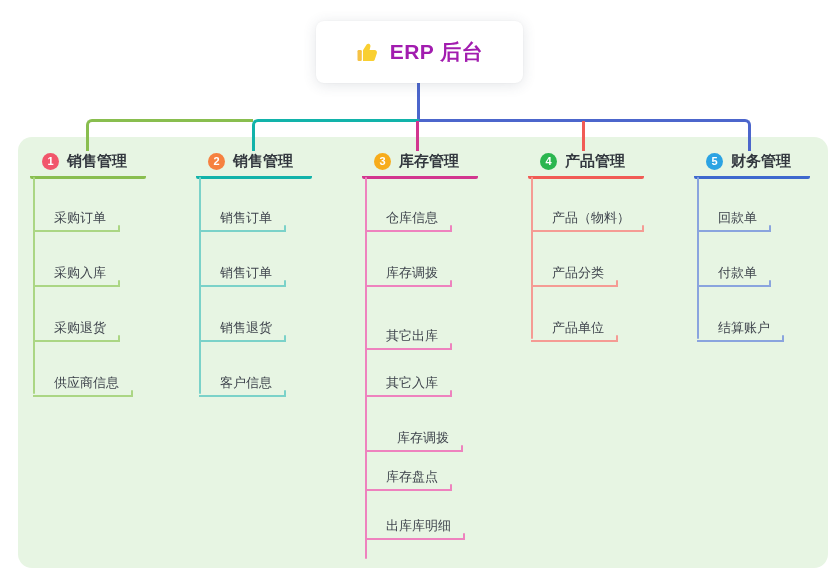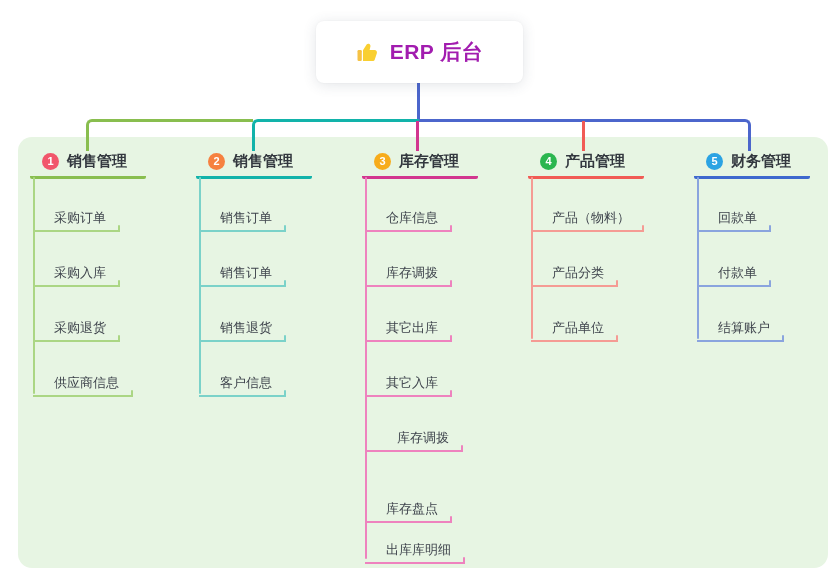--- a/index.html
+++ b/index.html
@@ -131,37 +131,37 @@
     <div class="vline" style="background: rgb(238, 130, 190); height: 382px;"></div>
     <div class="children">
           <div class="child" style="top: 52px; border-bottom-color: rgb(238, 130, 190);">
             <span>仓库信息</span>
             <i class="tick" style="background: rgb(238, 130, 190);"></i>
           </div>
           <div class="child" style="top: 107px; border-bottom-color: rgb(238, 130, 190);">
             <span>库存调拨</span>
             <i class="tick" style="background: rgb(238, 130, 190);"></i>
           </div>
-          <div class="child" style="top: 162px; border-bottom-color: rgb(238, 130, 190);">
+          <div class="child" style="top: 170px; border-bottom-color: rgb(238, 130, 190);">
             <span>其它出库</span>
             <i class="tick" style="background: rgb(238, 130, 190);"></i>
           </div>
           <div class="child" style="top: 217px; border-bottom-color: rgb(238, 130, 190); justify-content: flex-end;">
             <span>其它入库</span>
             <i class="tick" style="background: rgb(238, 130, 190);"></i>
           </div>
           <div class="child" style="top: 272px; border-bottom-color: rgb(238, 130, 190); padding-left: 32px;">
             <span>库存调拨</span>
             <i class="tick" style="background: rgb(238, 130, 190);"></i>
           </div>
-          <div class="child" style="top: 343px; border-bottom-color: rgb(238, 130, 190); justify-content: center;">
+          <div class="child" style="top: 311px; border-bottom-color: rgb(238, 130, 190); justify-content: center;">
             <span>库存盘点</span>
             <i class="tick" style="background: rgb(238, 130, 190);"></i>
           </div>
-          <div class="child" style="top: 384px; border-bottom-color: rgb(238, 130, 190);">
+          <div class="child" style="top: 360px; border-bottom-color: rgb(238, 130, 190);">
             <span>出库库明细</span>
             <i class="tick" style="background: rgb(238, 130, 190);"></i>
           </div>
         </div>
   </div>
       <div class="branch" style="left: 528px;">
     <div class="btitle" style="border-bottom-color: rgb(241, 91, 85);">
       <span class="badge" style="background: rgb(43, 182, 79);">4</span>
       <span class="blabel">产品管理</span>
     </div>

